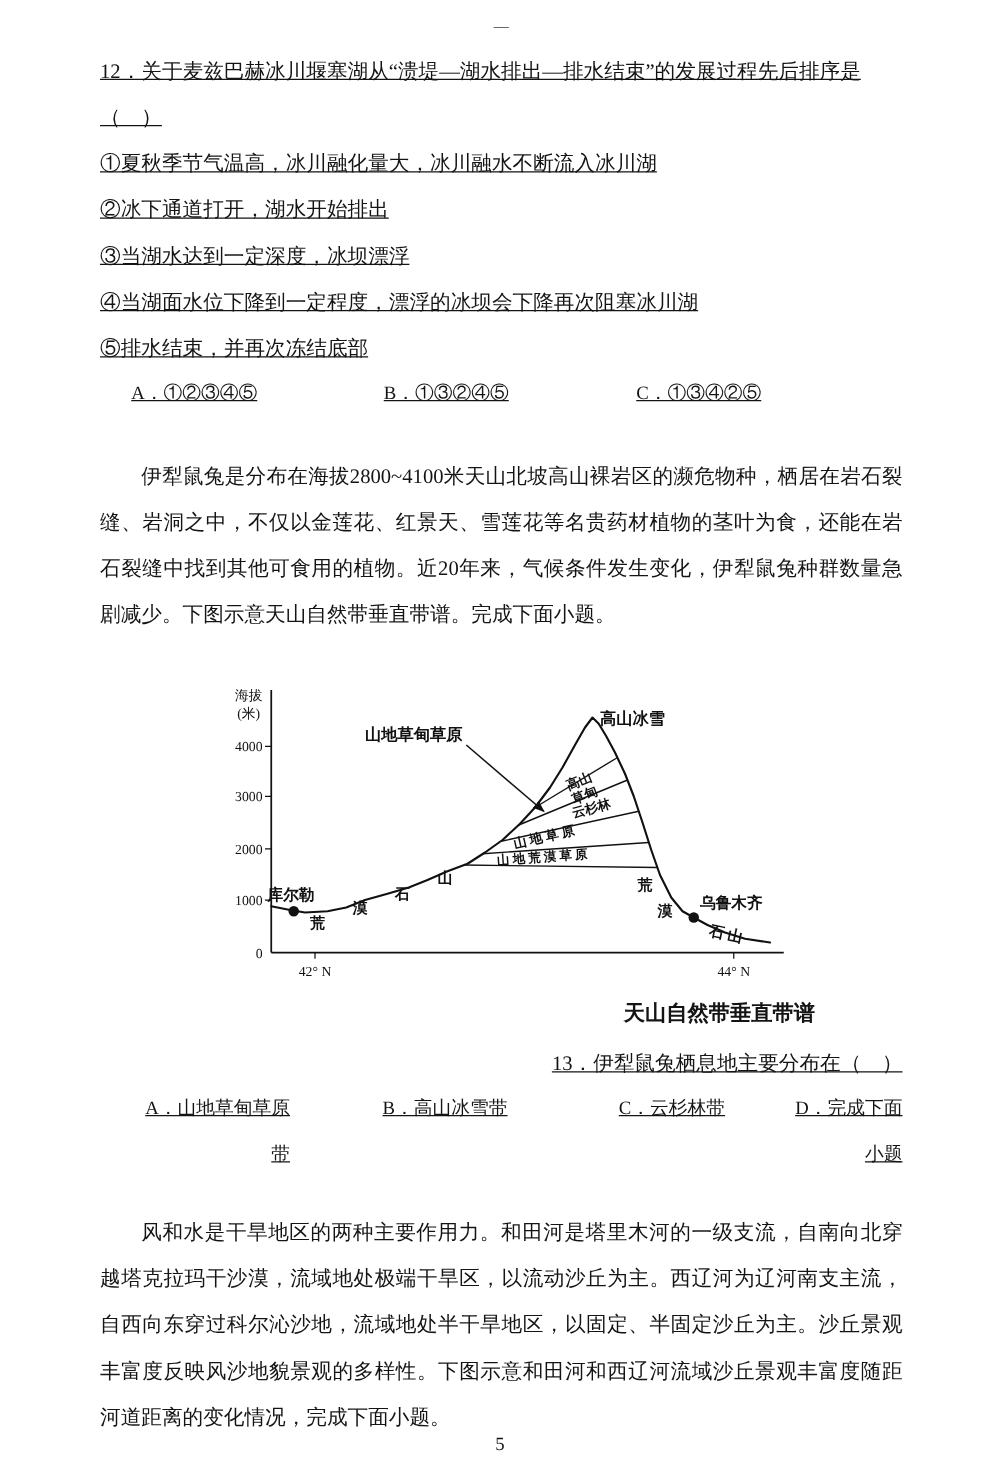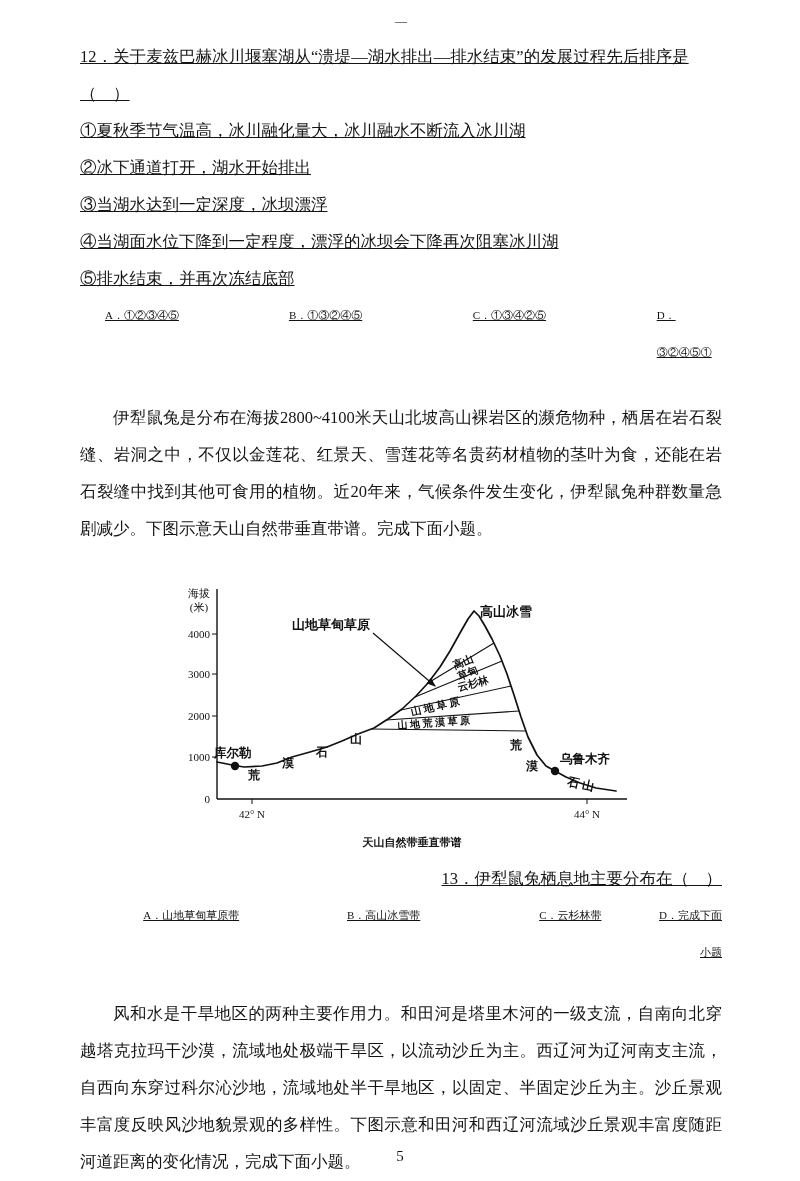--- a/index.html
+++ b/index.html
@@ -6,25 +6,25 @@
   html,body { background:#ffffff; }
   body {
     width:800px; height:1181px;
     font-family:"Liberation Serif","DejaVu Serif",serif;
     color:#141414;
   }
   .page { position:relative; width:800px; height:1181px; padding:8px 78px 0 80px; overflow:hidden; }
   .top-mark { text-align:center; font-size:12px; line-height:26px; height:26px; color:#333; }
   .q-stem { font-size:16.5px; line-height:37px; font-weight:400; }
   .q-item { font-size:16.5px; line-height:37px; }
-  .options { display:flex; font-size:11px; line-height:37px; padding-left:25px;gap:47px; }
+  .options { display:flex; font-size:15px; line-height:37px; padding-left:25px;gap:47px; }
   .options span:nth-child(1), .options span:nth-child(2), .options span:nth-child(3) { width:155px; }
   .passage { font-size:16.5px; line-height:37px; text-indent:2em; text-align:justify; margin-top:28px; }
   .figure { margin-top:12px; margin-left:92px; width:480px; }
-  .caption { text-align:center; font-weight:bold; font-size:11px; margin-top:4px; }
+  .caption { text-align:right; font-weight:bold; font-size:17px; margin-top:4px; }
   .q-block { margin-top:4px;text-decoration:underline; }
   .page-number { position:absolute; bottom:16px; left:0; right:0; text-align:center; font-size:15px; }
   svg text { font-family:"Liberation Serif","DejaVu Serif",serif; fill:#111; }
   svg .tick-label { font-size:11px; }
   svg .bold { font-weight:bold; }
 </style>
 </head>
 <body>
 
 <div class="page">
@@ -35,21 +35,20 @@
     <div class="q-stem">12．关于麦兹巴赫冰川堰塞湖从“溃堤—湖水排出—排水结束”的发展过程先后排序是（　）</div>
     <div class="q-item">①夏秋季节气温高，冰川融化量大，冰川融水不断流入冰川湖</div>
     <div class="q-item">②冰下通道打开，湖水开始排出</div>
     <div class="q-item">③当湖水达到一定深度，冰坝漂浮</div>
     <div class="q-item">④当湖面水位下降到一定程度，漂浮的冰坝会下降再次阻塞冰川湖</div>
     <div class="q-item">⑤排水结束，并再次冻结底部</div>
     <div class="options">
       <span>A．①②③④⑤</span>
       <span>B．①③②④⑤</span>
       <span>C．①③④②⑤</span>
-      <span>D．③②④⑤①</span>
     </div>
   </section>
 
   <p class="passage">伊犁鼠兔是分布在海拔2800~4100米天山北坡高山裸岩区的濒危物种，栖居在岩石裂缝、岩洞之中，不仅以金莲花、红景天、雪莲花等名贵药材植物的茎叶为食，还能在岩石裂缝中找到其他可食用的植物。近20年来，气候条件发生变化，伊犁鼠兔种群数量急剧减少。下图示意天山自然带垂直带谱。完成下面小题。</p>
 
   <figure class="figure">
     <svg width="480" height="268" viewBox="0 0 480 268">
       <defs>
         <marker id="ah" markerWidth="9" markerHeight="8" refX="7" refY="3" orient="auto">
           <path d="M0,0 L8,3 L0,6 Z" fill="#111"></path>

